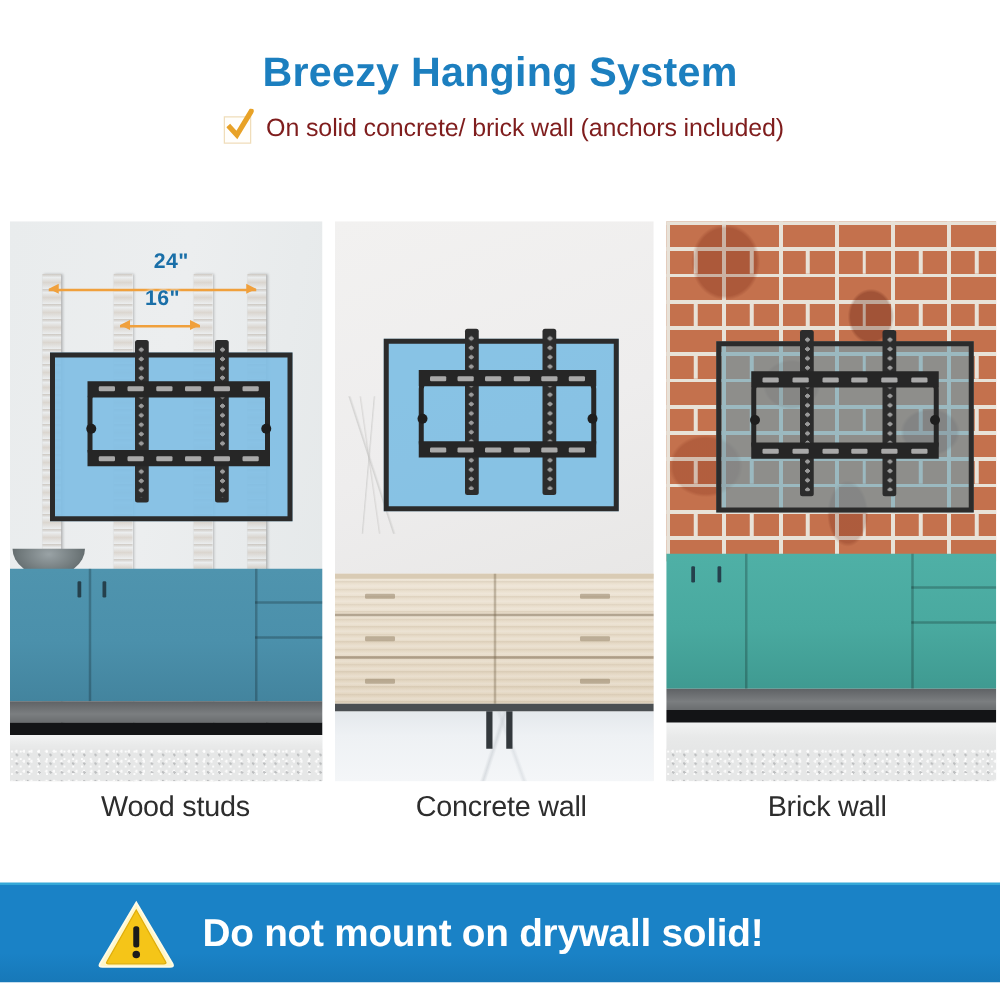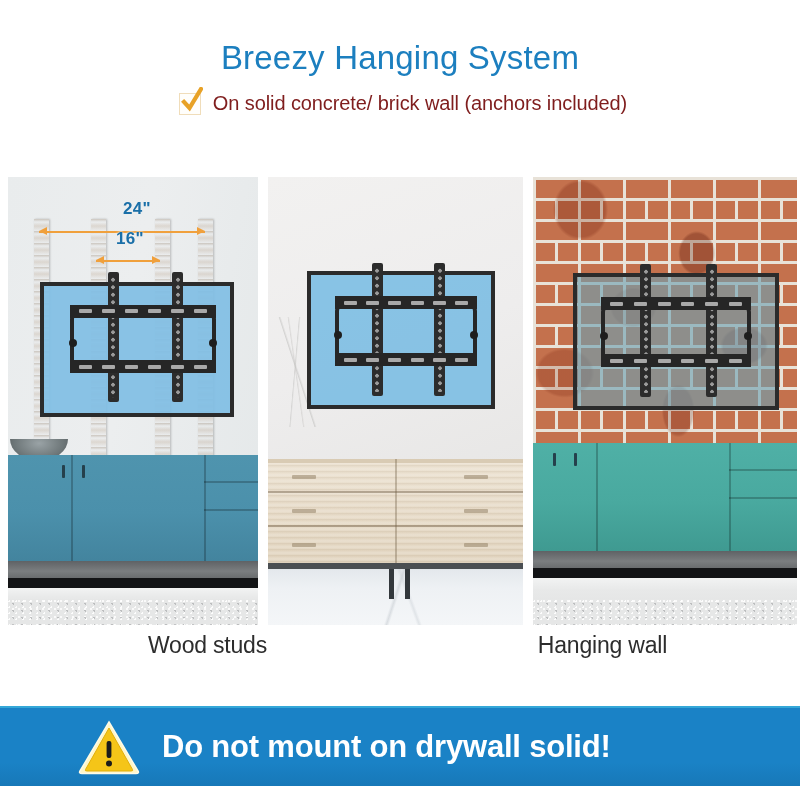--- a/index.html
+++ b/index.html
@@ -11,21 +11,21 @@
     font-family: "Liberation Sans", sans-serif;
     overflow: hidden;
     position: relative;
   }
 
   
   .header { width: 800px; padding-top: 40px; text-align: center; }
 
   .main-title {
     font-size: 33px;
-    font-weight: normal;
+    font-weight: bold;
     color: #1C7FBF;
     letter-spacing: 0.2px;
     line-height: 1.1;
   }
 
   .subtitle-row {
     margin-top: 16px;
     display: flex;
     align-items: center;
     justify-content: center;
@@ -541,21 +541,22 @@
     <div class="plinth-grey"></div>
     <div class="plinth-dark"></div>
     <div class="floor">
       <div class="carpet"></div>
     </div>
   </div>
 </div>
 
 <div class="captions">
   <div class="caption cap1">Wood studs</div>
-  <div class="caption cap2">Hanging wall</div>
+  <div class="caption cap2">Concrete wall</div>
+  <div class="caption cap3">Brick wall</div>
 </div>
 
 <div class="divider"></div>
 
 <div class="warning-bar">
   <svg class="warn-tri" viewBox="0 0 62 56">
     <path d="M31 3 L60 52 Q61.5 54.5 58 54.5 L4 54.5 Q0.5 54.5 2 52 Z" fill="#FFF7C9" stroke="#FFFBE6" stroke-width="1.5"></path>
     <path d="M31 9 L54.5 50.5 Q55.5 52 53 52 L9 52 Q6.5 52 7.5 50.5 Z" fill="#F5C518" stroke="#E0AE0A" stroke-width="1"></path>
     <rect x="28.6" y="22" width="4.8" height="17" rx="2" fill="#1b1b1b"></rect>
     <circle cx="31" cy="44.5" r="3" fill="#1b1b1b"></circle>

